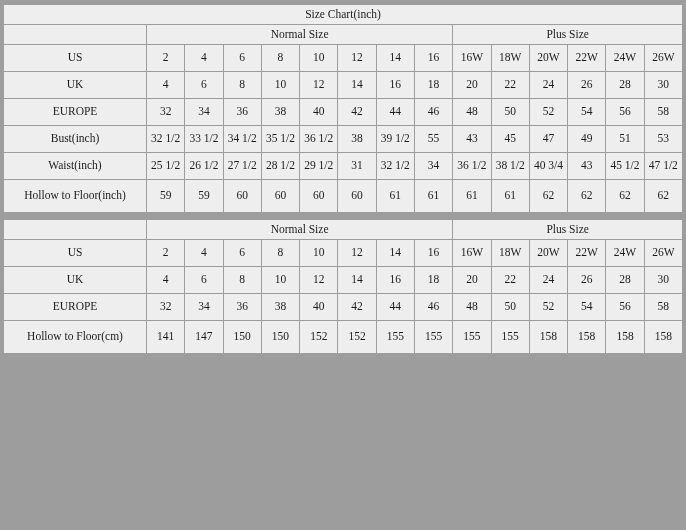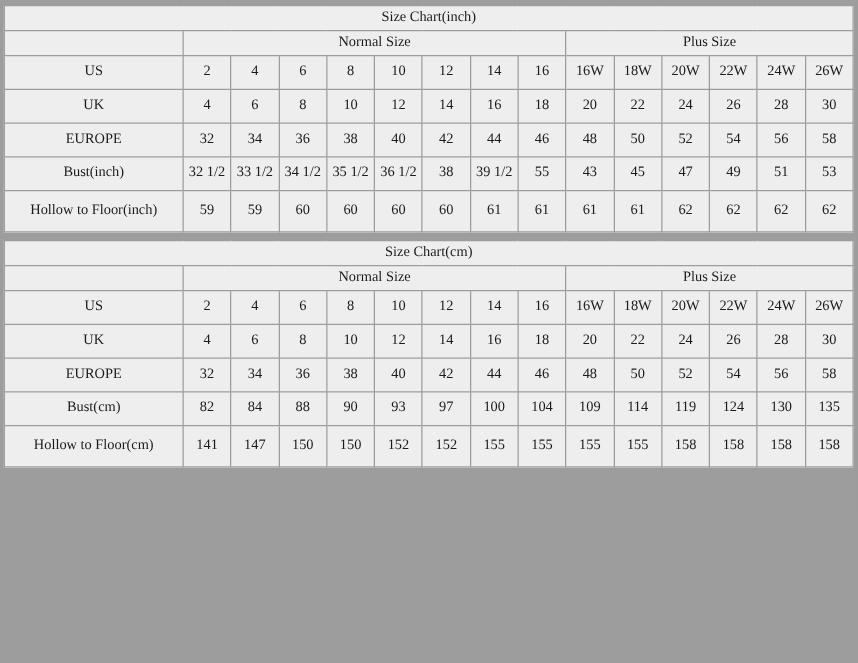--- a/index.html
+++ b/index.html
@@ -138,20 +138,37 @@
         <td>38</td>
         <td>39 1/2</td>
         <td>55</td>
         <td>43</td>
         <td>45</td>
         <td>47</td>
         <td>49</td>
         <td>51</td>
         <td>53</td>
       </tr>
+      <tr class="r-h">
+        <td class="rowlabel">Waist(inch)</td>
+        <td>25 1/2</td>
+        <td>26 1/2</td>
+        <td>27 1/2</td>
+        <td>28 1/2</td>
+        <td>29 1/2</td>
+        <td>31</td>
+        <td>32 1/2</td>
+        <td>34</td>
+        <td>36 1/2</td>
+        <td>38 1/2</td>
+        <td>40 3/4</td>
+        <td>43</td>
+        <td>45 1/2</td>
+        <td>47 1/2</td>
+      </tr>
       <tr class="r-tall">
         <td class="rowlabel">Hollow to Floor(inch)</td>
         <td>59</td>
         <td>59</td>
         <td>60</td>
         <td>60</td>
         <td>60</td>
         <td>60</td>
         <td>61</td>
         <td>61</td>
@@ -164,23 +181,20 @@
       </tr>
     </tbody>
   </table>
 
   <table class="chart">
     <colgroup>
       <col class="first-col">
       <col span="14">
     </colgroup>
     <tbody>
-      <tr>
-        <td class="title" colspan="15">Size Chart(cm)</td>
-      </tr>
       <tr>
         <td class="blank"></td>
         <td class="group" colspan="8">Normal Size</td>
         <td class="group" colspan="6">Plus Size</td>
       </tr>
       <tr class="r-h">
         <td class="rowlabel">US</td>
         <td>2</td>
         <td>4</td>
         <td>6</td>
@@ -223,37 +237,20 @@
         <td>42</td>
         <td>44</td>
         <td>46</td>
         <td>48</td>
         <td>50</td>
         <td>52</td>
         <td>54</td>
         <td>56</td>
         <td>58</td>
       </tr>
-      <tr class="r-h">
-        <td class="rowlabel">Bust(cm)</td>
-        <td>82</td>
-        <td>84</td>
-        <td>88</td>
-        <td>90</td>
-        <td>93</td>
-        <td>97</td>
-        <td>100</td>
-        <td>104</td>
-        <td>109</td>
-        <td>114</td>
-        <td>119</td>
-        <td>124</td>
-        <td>130</td>
-        <td>135</td>
-      </tr>
       <tr class="r-tall">
         <td class="rowlabel">Hollow to Floor(cm)</td>
         <td>141</td>
         <td>147</td>
         <td>150</td>
         <td>150</td>
         <td>152</td>
         <td>152</td>
         <td>155</td>
         <td>155</td>

